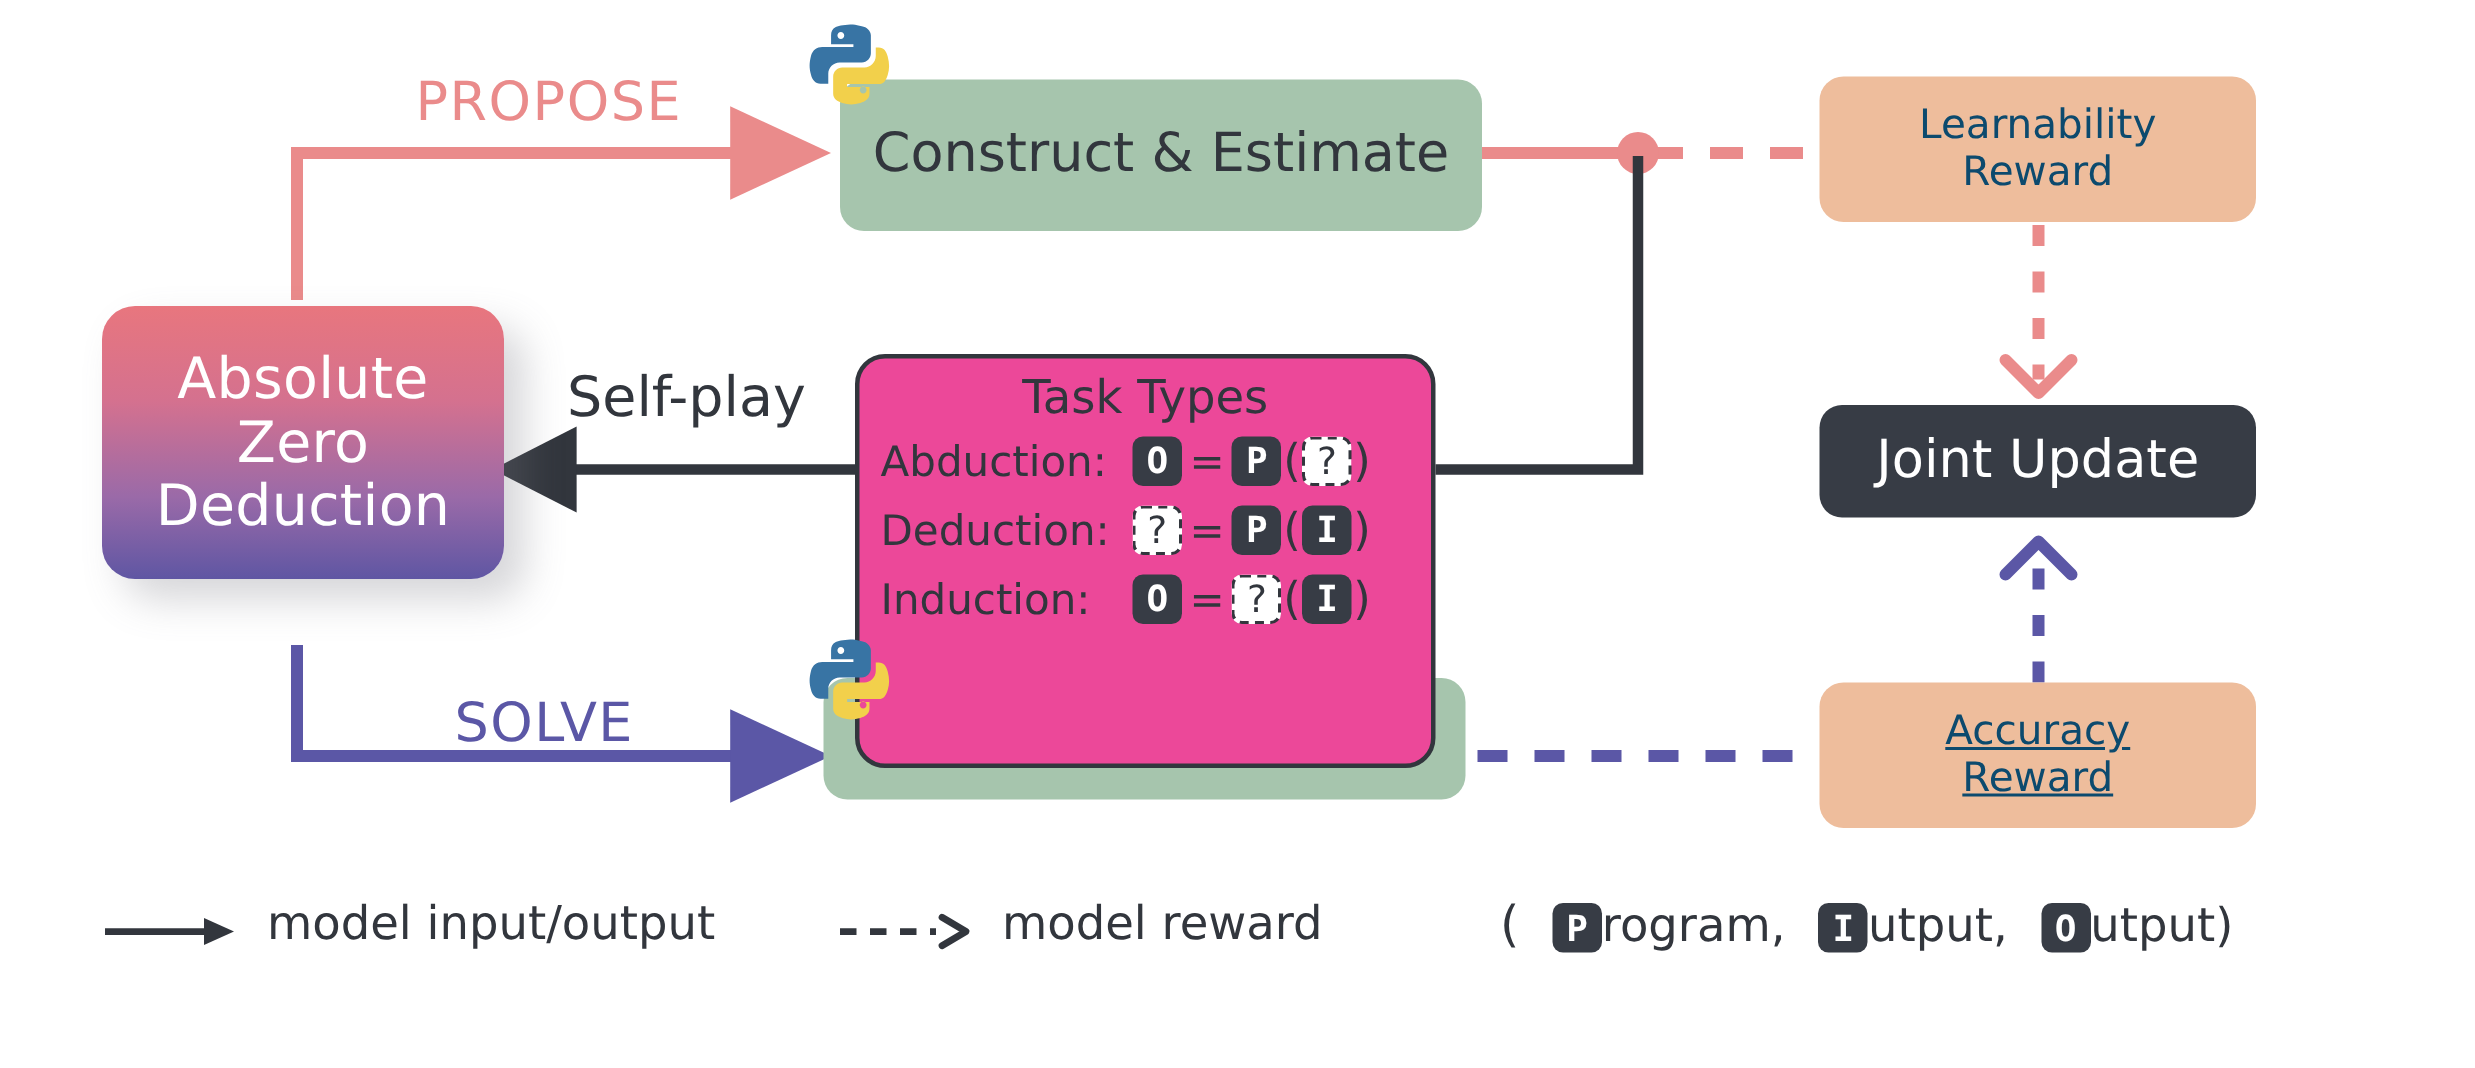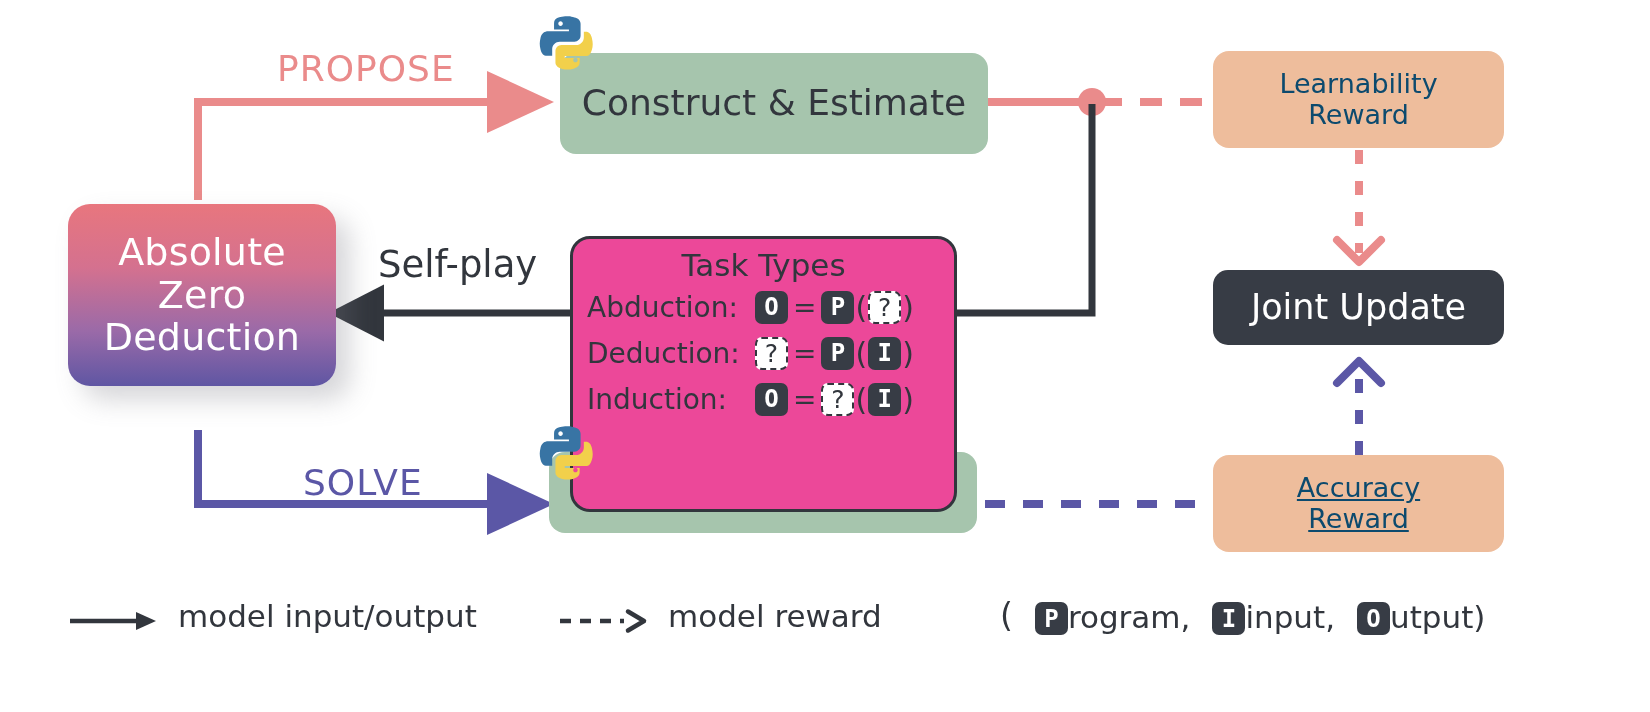--- a/index.html
+++ b/index.html
@@ -221,21 +221,21 @@
       <span class="lg-text">model reward</span>
     </div>
 
     <div class="lg-item" id="lg-pio">
       <span class="lg-paren">(</span>
       <span class="lg-gap"></span>
       <span class="tok">P</span>
       <span>rogram,</span>
       <span class="lg-gap"></span>
       <span class="tok">I</span>
-      <span>input,</span>
+      <span>utput,</span>
       <span class="lg-gap"></span>
       <span class="tok">O</span>
       <span>utput)</span>
     </div>
 
   </div>
 
 </div>
 
 </body></html>

